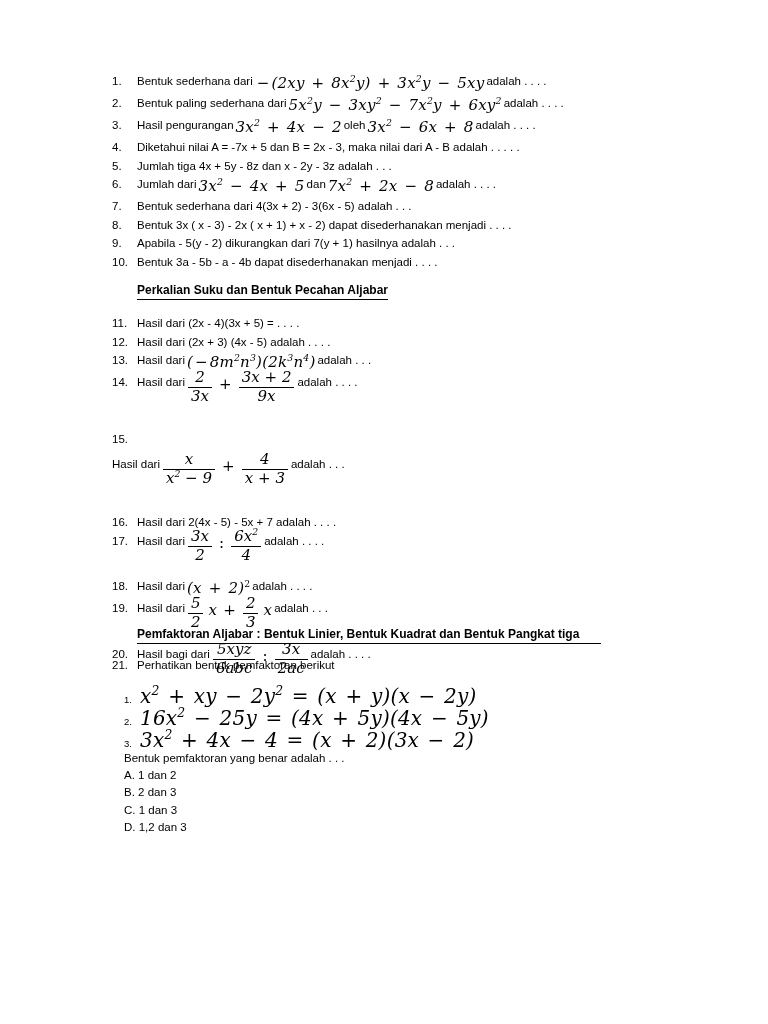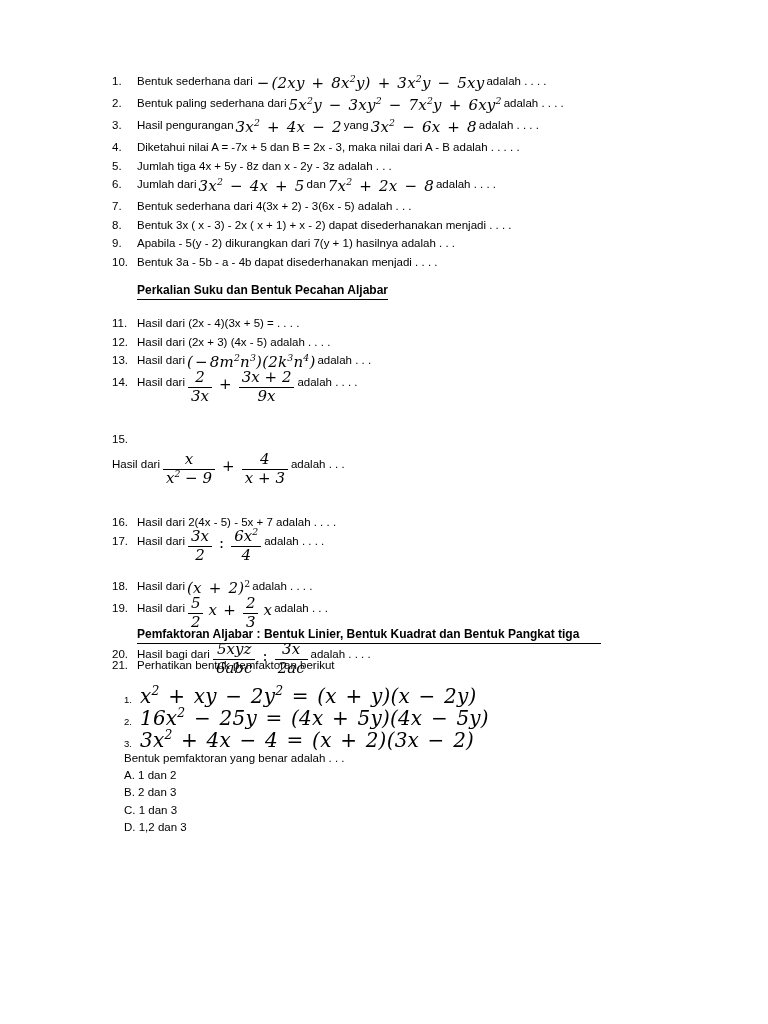--- a/index.html
+++ b/index.html
@@ -167,21 +167,21 @@
       </span>
     </div>
 
     <div class="qrow">
       <span class="qnum">3.</span>
       <span class="qbody">
         <span class="txt">Hasil pengurangan</span>
         <span class="math">
           3<i>x</i><sup>2</sup> <span class="op">+</span> 4<i>x</i> <span class="op">−</span> 2
         </span>
-        <span class="txt">yang</span>
+        <span class="txt">oleh</span>
         <span class="math">
           3<i>x</i><sup>2</sup> <span class="op">−</span> 6<i>x</i> <span class="op">+</span> 8
         </span>
         <span class="txt">adalah . . . .</span>
       </span>
     </div>
 
     <div class="qrow">
       <span class="qnum">4.</span>
       <span class="qbody">

